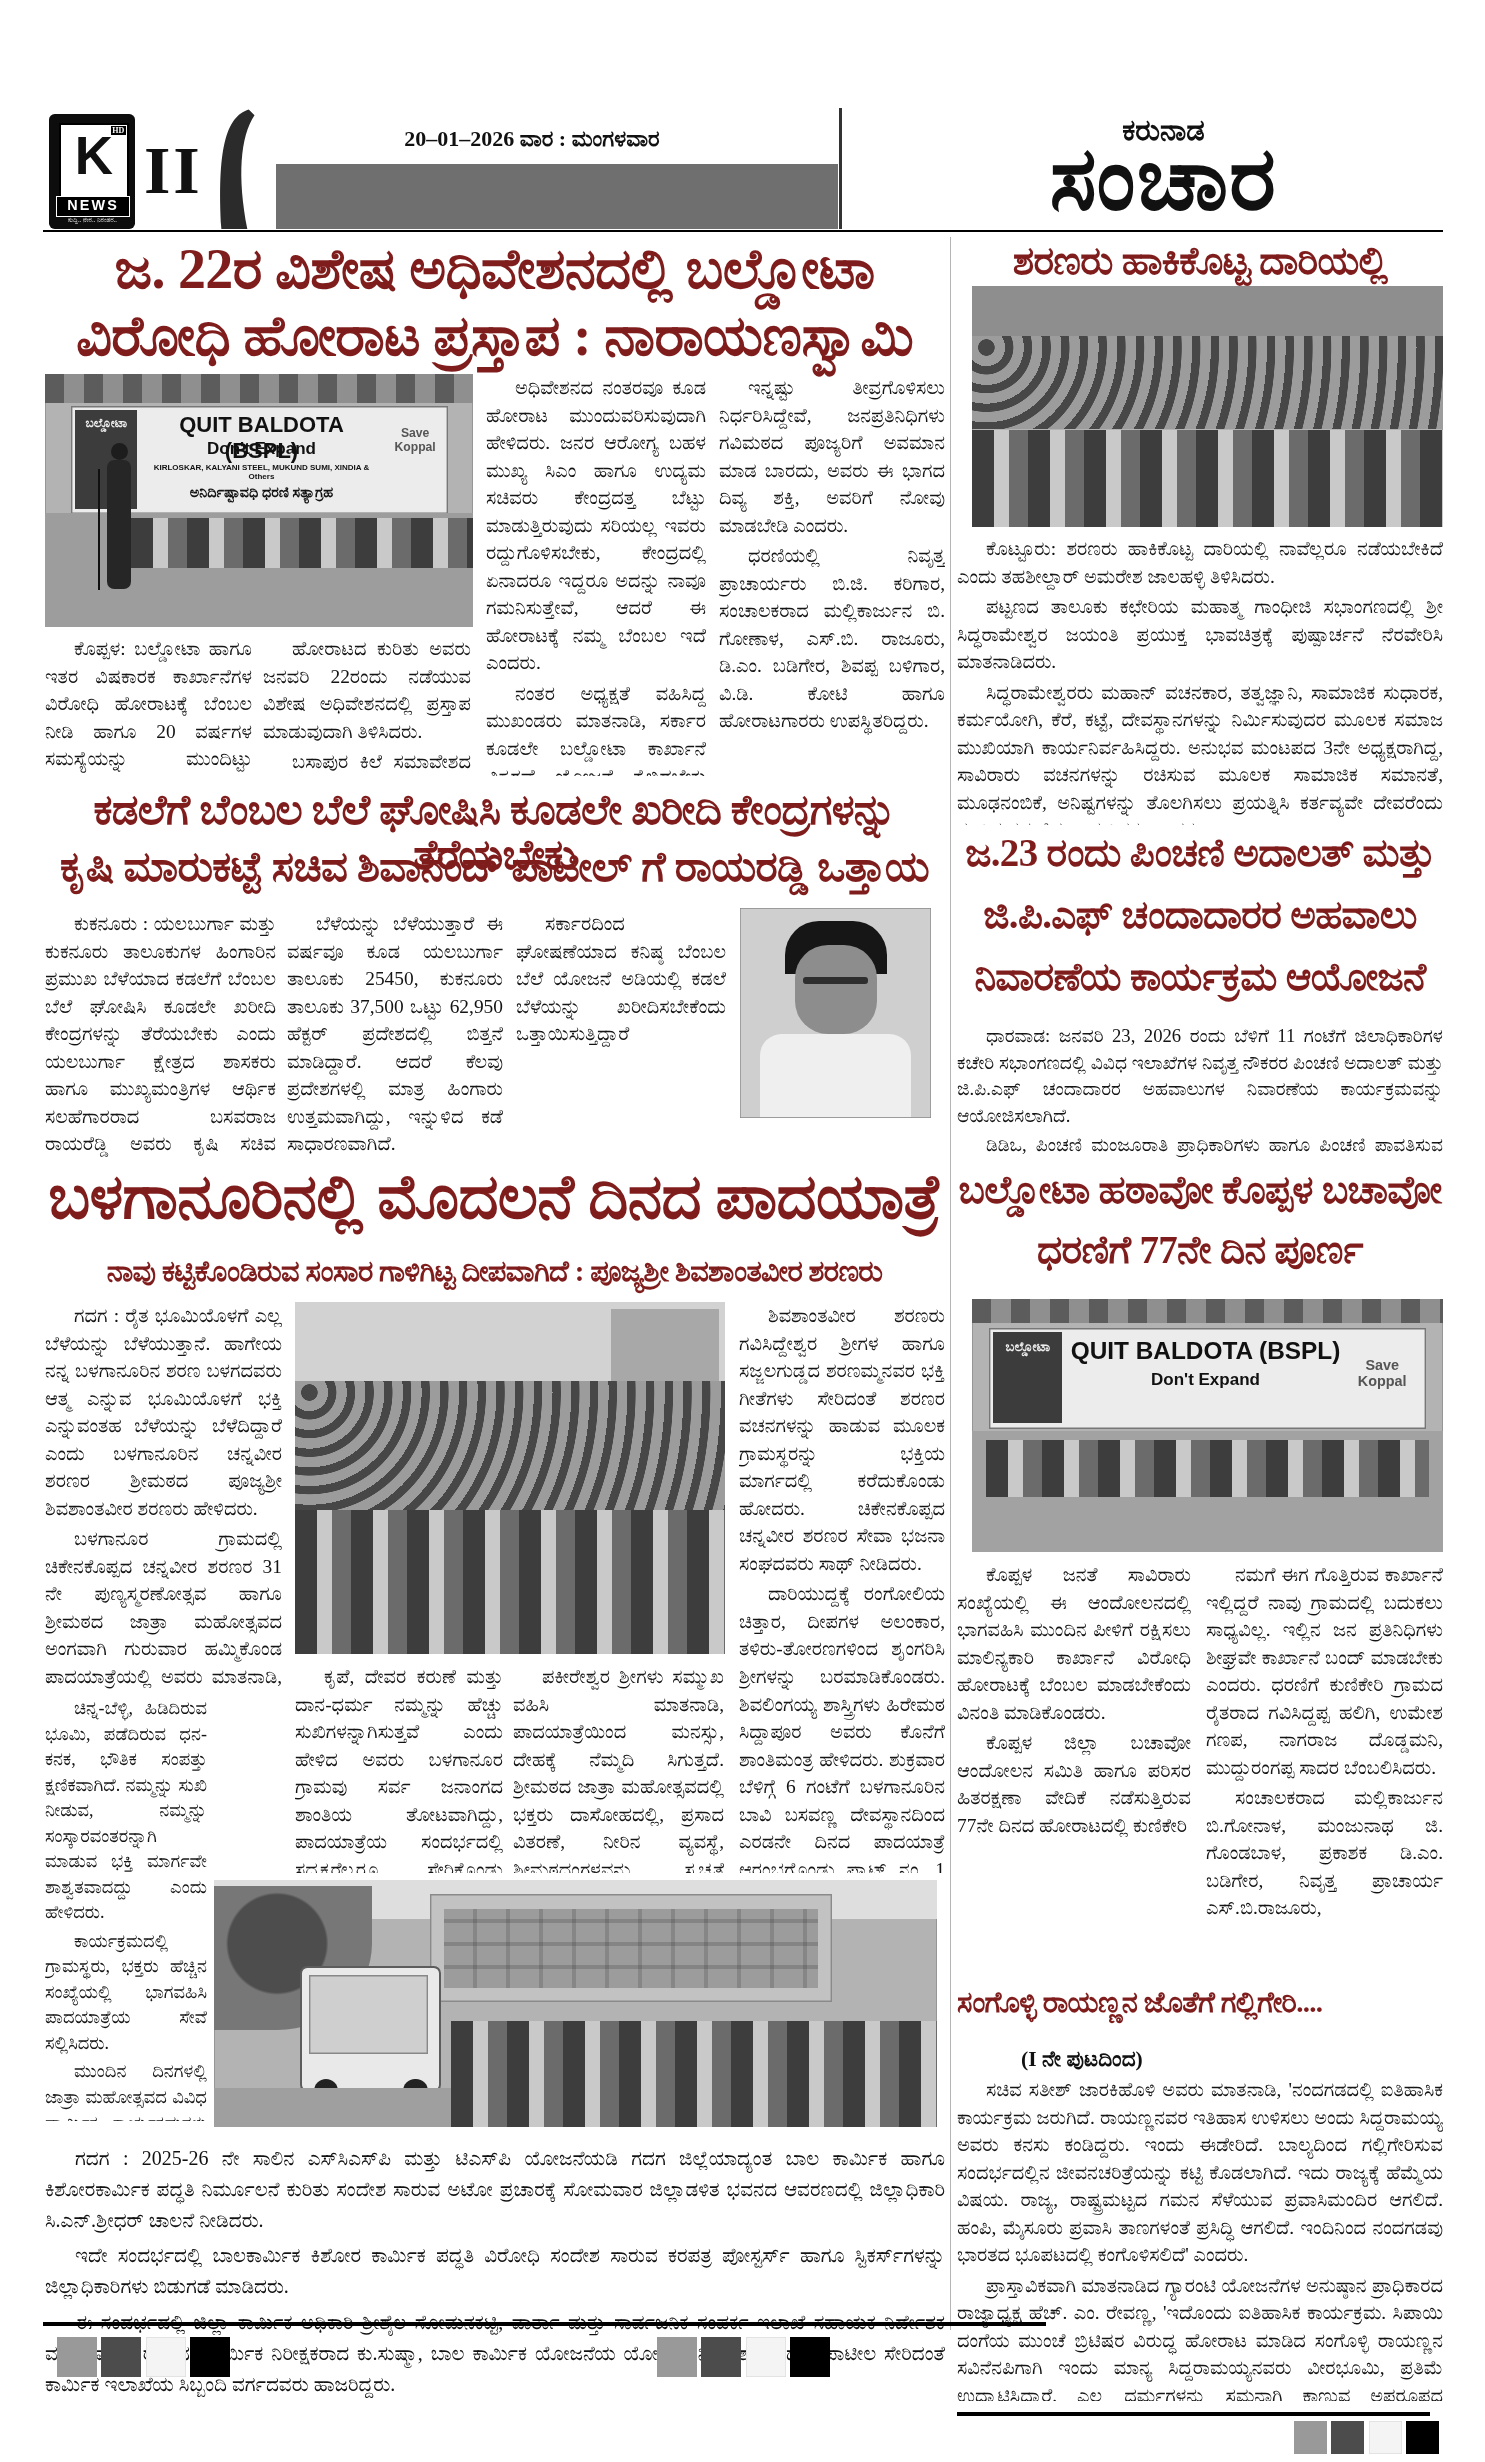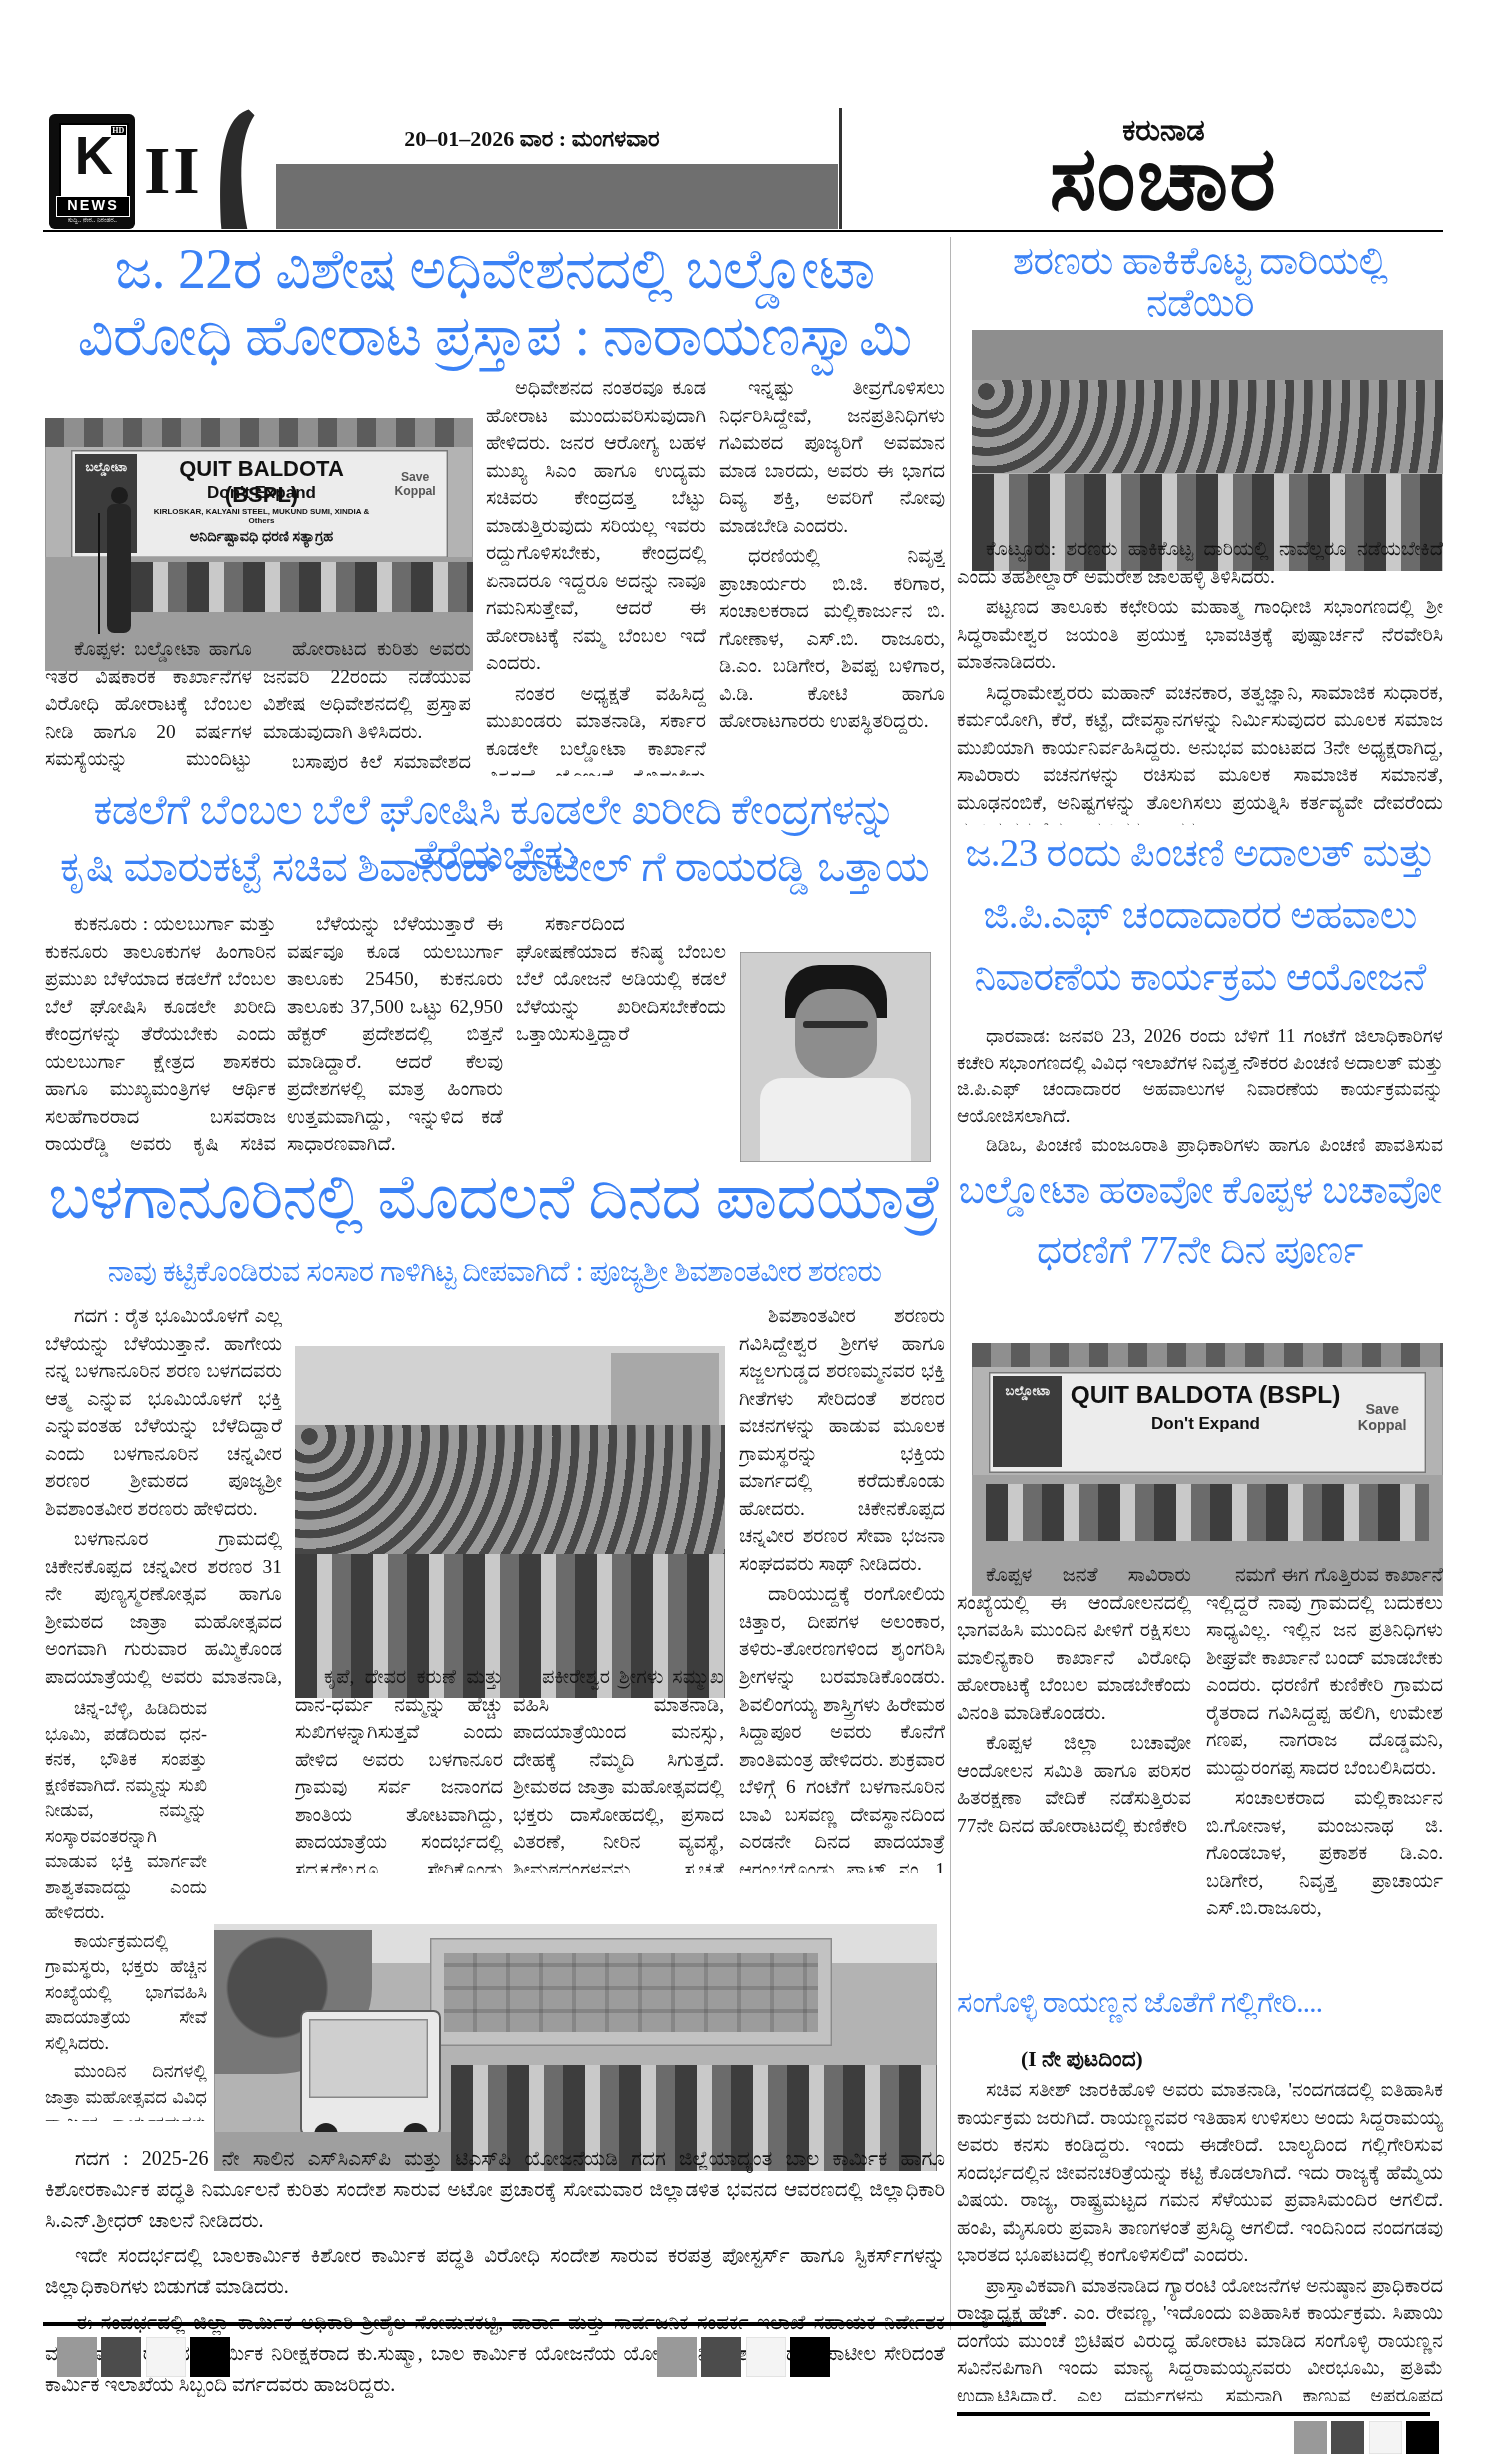--- a/index.html
+++ b/index.html
@@ -1,24 +1,24 @@
 <!DOCTYPE html>
 <html style="font-size:11.5px"><head>
 <meta charset="utf-8">
 <style>
   html,body{margin:0;padding:0;background:#e9e9e9;}
   .page{position:relative;width:1486px;height:2462px;background:#ffffff;
         font-family:"Liberation Serif","DejaVu Serif",serif;color:#111;overflow:hidden;}
   .abs{position:absolute;}
-  .hl{font-weight:400;color:#3b82f6;text-align:center;line-height:1.08;letter-spacing:-0.7px;}
+  .hl{font-weight:700;color:#7f1d1d;text-align:center;line-height:1.08;letter-spacing:-0.7px;}
   .hl-left{text-align:left;}
   .body-col{font-size:19.4px;line-height:1.42;color:#141414;text-align:justify;overflow:hidden;}
   .body-col p{margin:0 0 2.9px 0;text-indent:29px;text-align:justify;}
   .body-col p:first-child{margin-top:0;}
-  .photo{background:#b3b3b3;overflow:hidden;box-shadow:0 0 0 0.7px #8a8a8a inset;margin-top:44px;}
+  .photo{background:#b3b3b3;overflow:hidden;box-shadow:0 0 0 0.7px #8a8a8a inset;}
   .tent{background:repeating-linear-gradient(90deg,#5c5c5c 0 18.7px,#8f8f8f 18.7px 39px);}
   .bannerboard{background:#ececec;box-shadow:0 0 0 1.4px #777 inset;}
   .crowdband{background:repeating-linear-gradient(90deg,#3d3d3d 0 21.6px,#c9c9c9 21.6px 37px,#6b6b6b 37px 56px);}
   .crowdheads{background:repeating-radial-gradient(circle at 14.4px 11.5px,#474747 0 8px,#9c9c9c 8.6px 18.7px);}
   .windows{background:repeating-linear-gradient(0deg,#bdbdbd 0 18.7px,#8f8f8f 18.7px 23px),repeating-linear-gradient(90deg,#bdbdbd 0 29px,#949494 29px 33px);background-blend-mode:multiply;}
   .rule{background:#000;}
   .graybar{background:#6f6f6f;}
   .square{width:40px;height:40px;display:inline-block;margin-right:4.3px;}
   .caption{font-size:20px;line-height:1.55;text-align:justify;}
   .caption p{margin:0 0 4.3px 0;text-indent:30px;}

